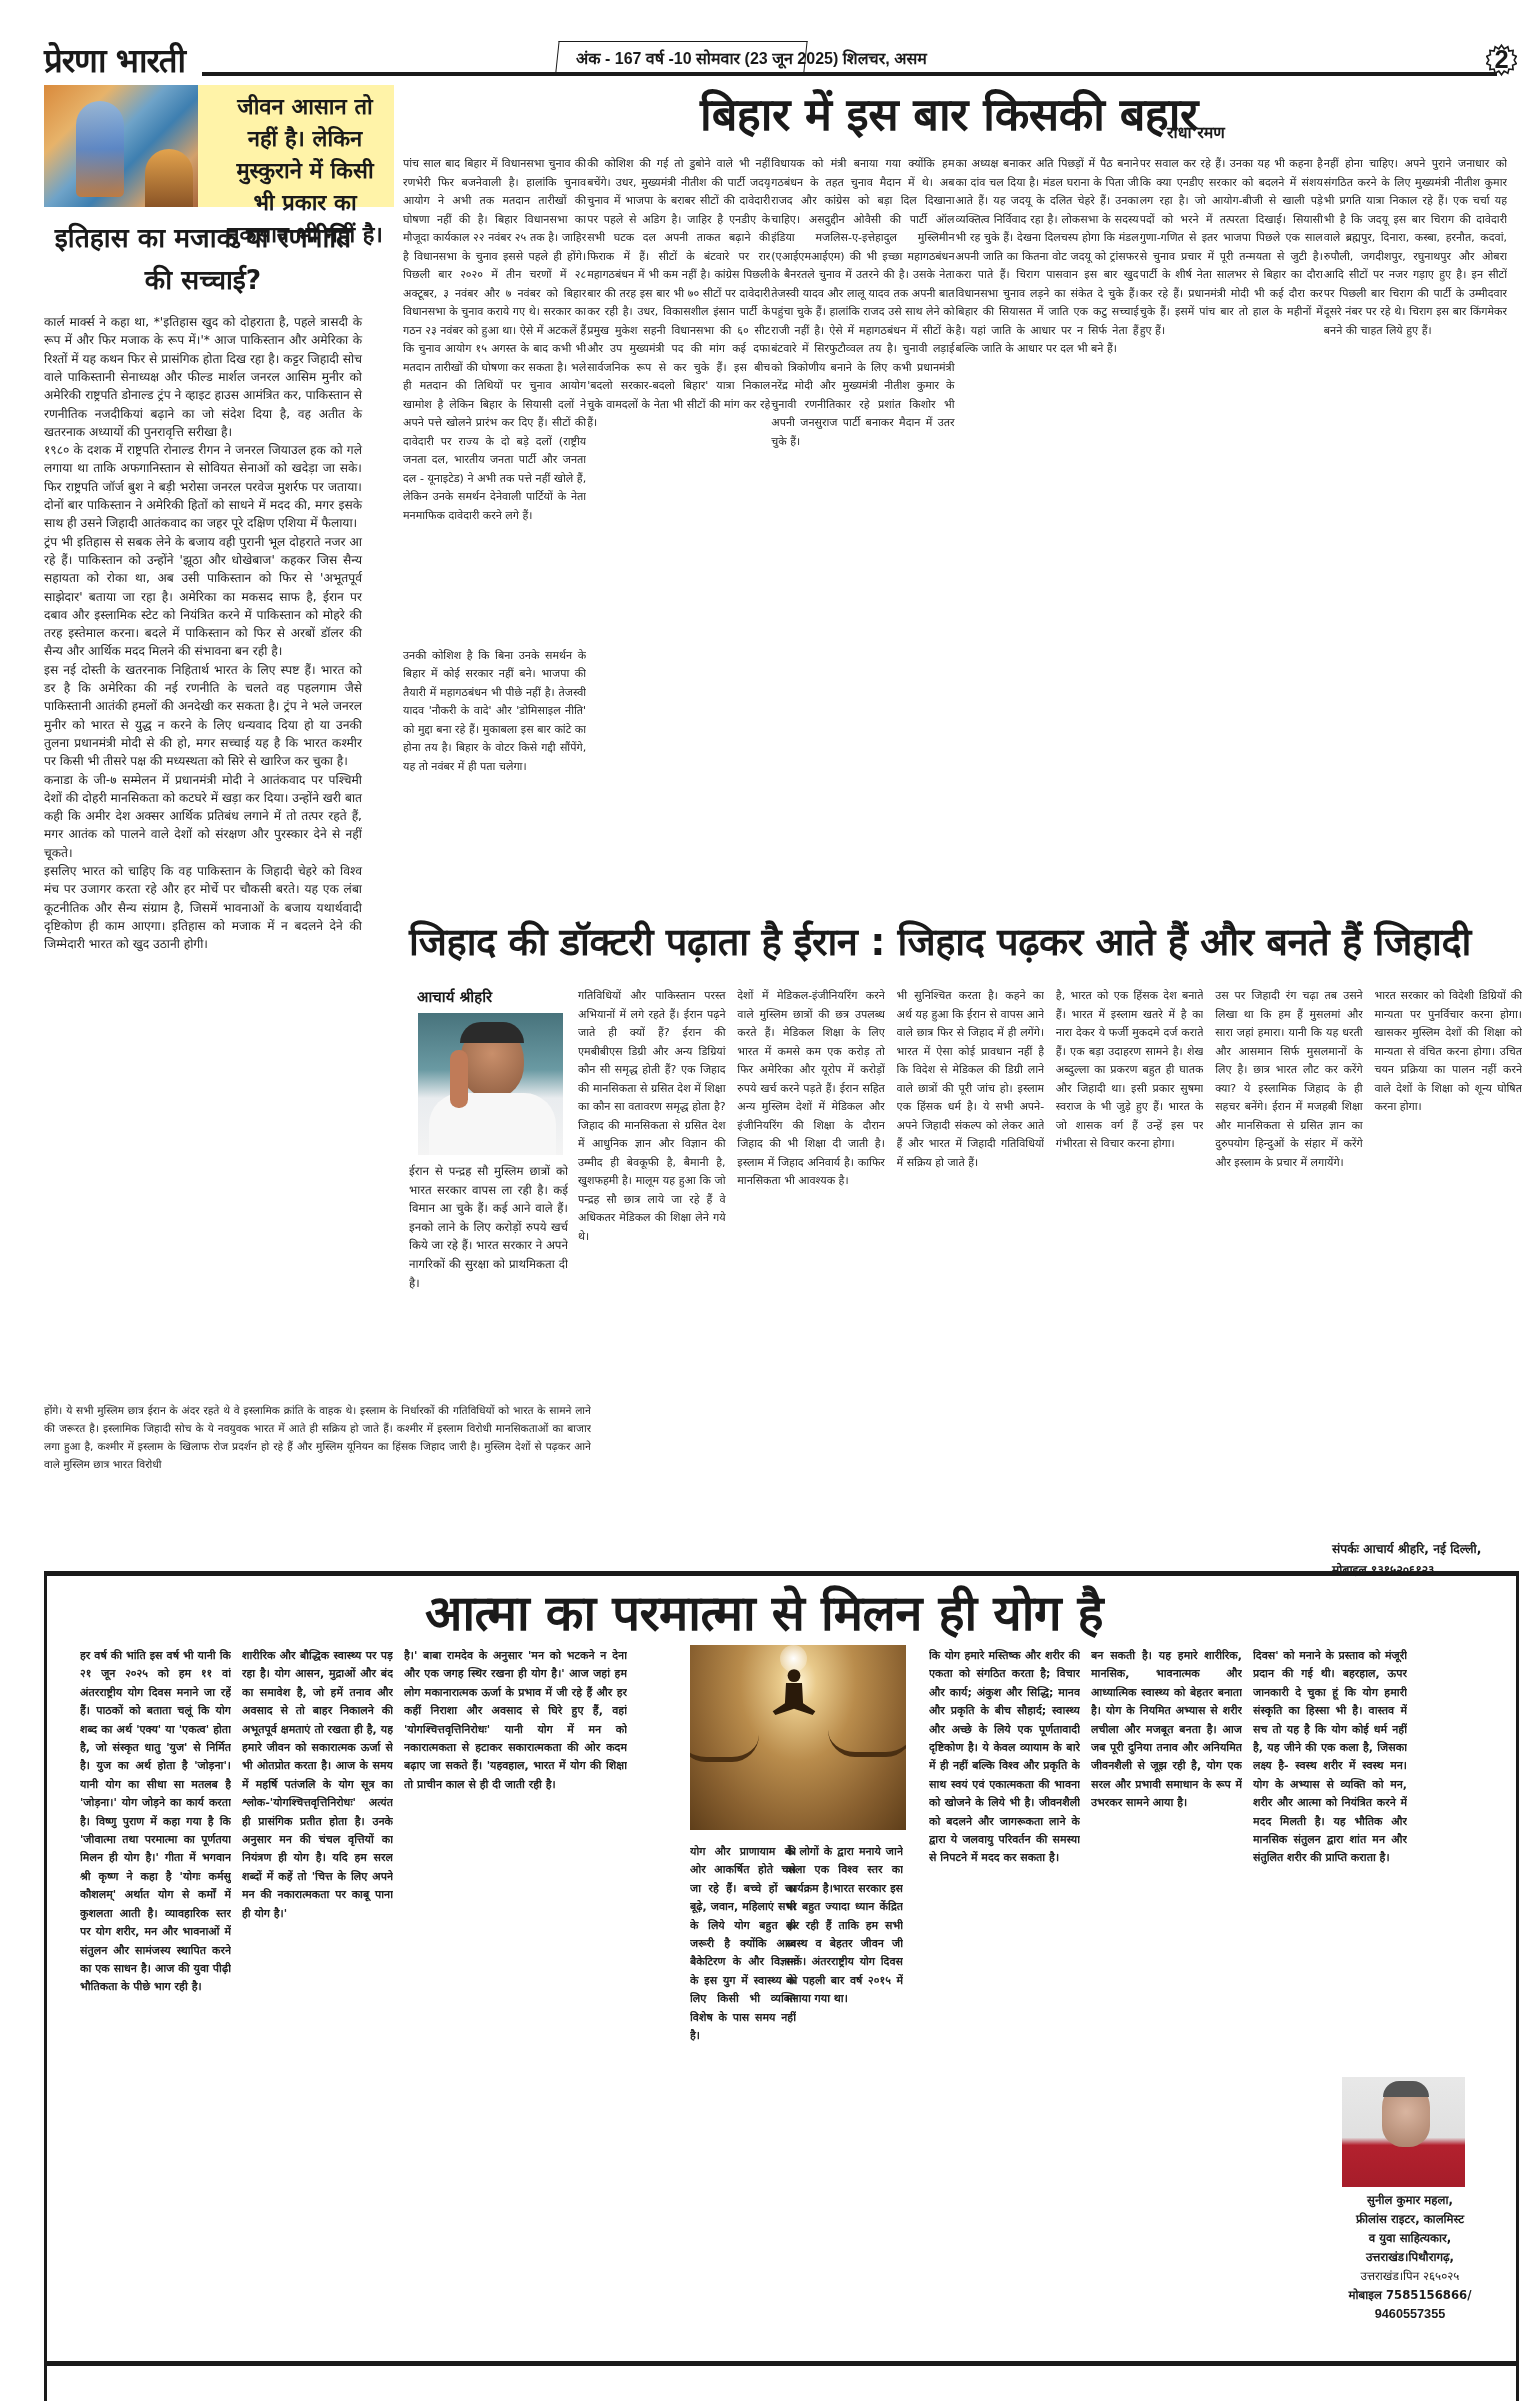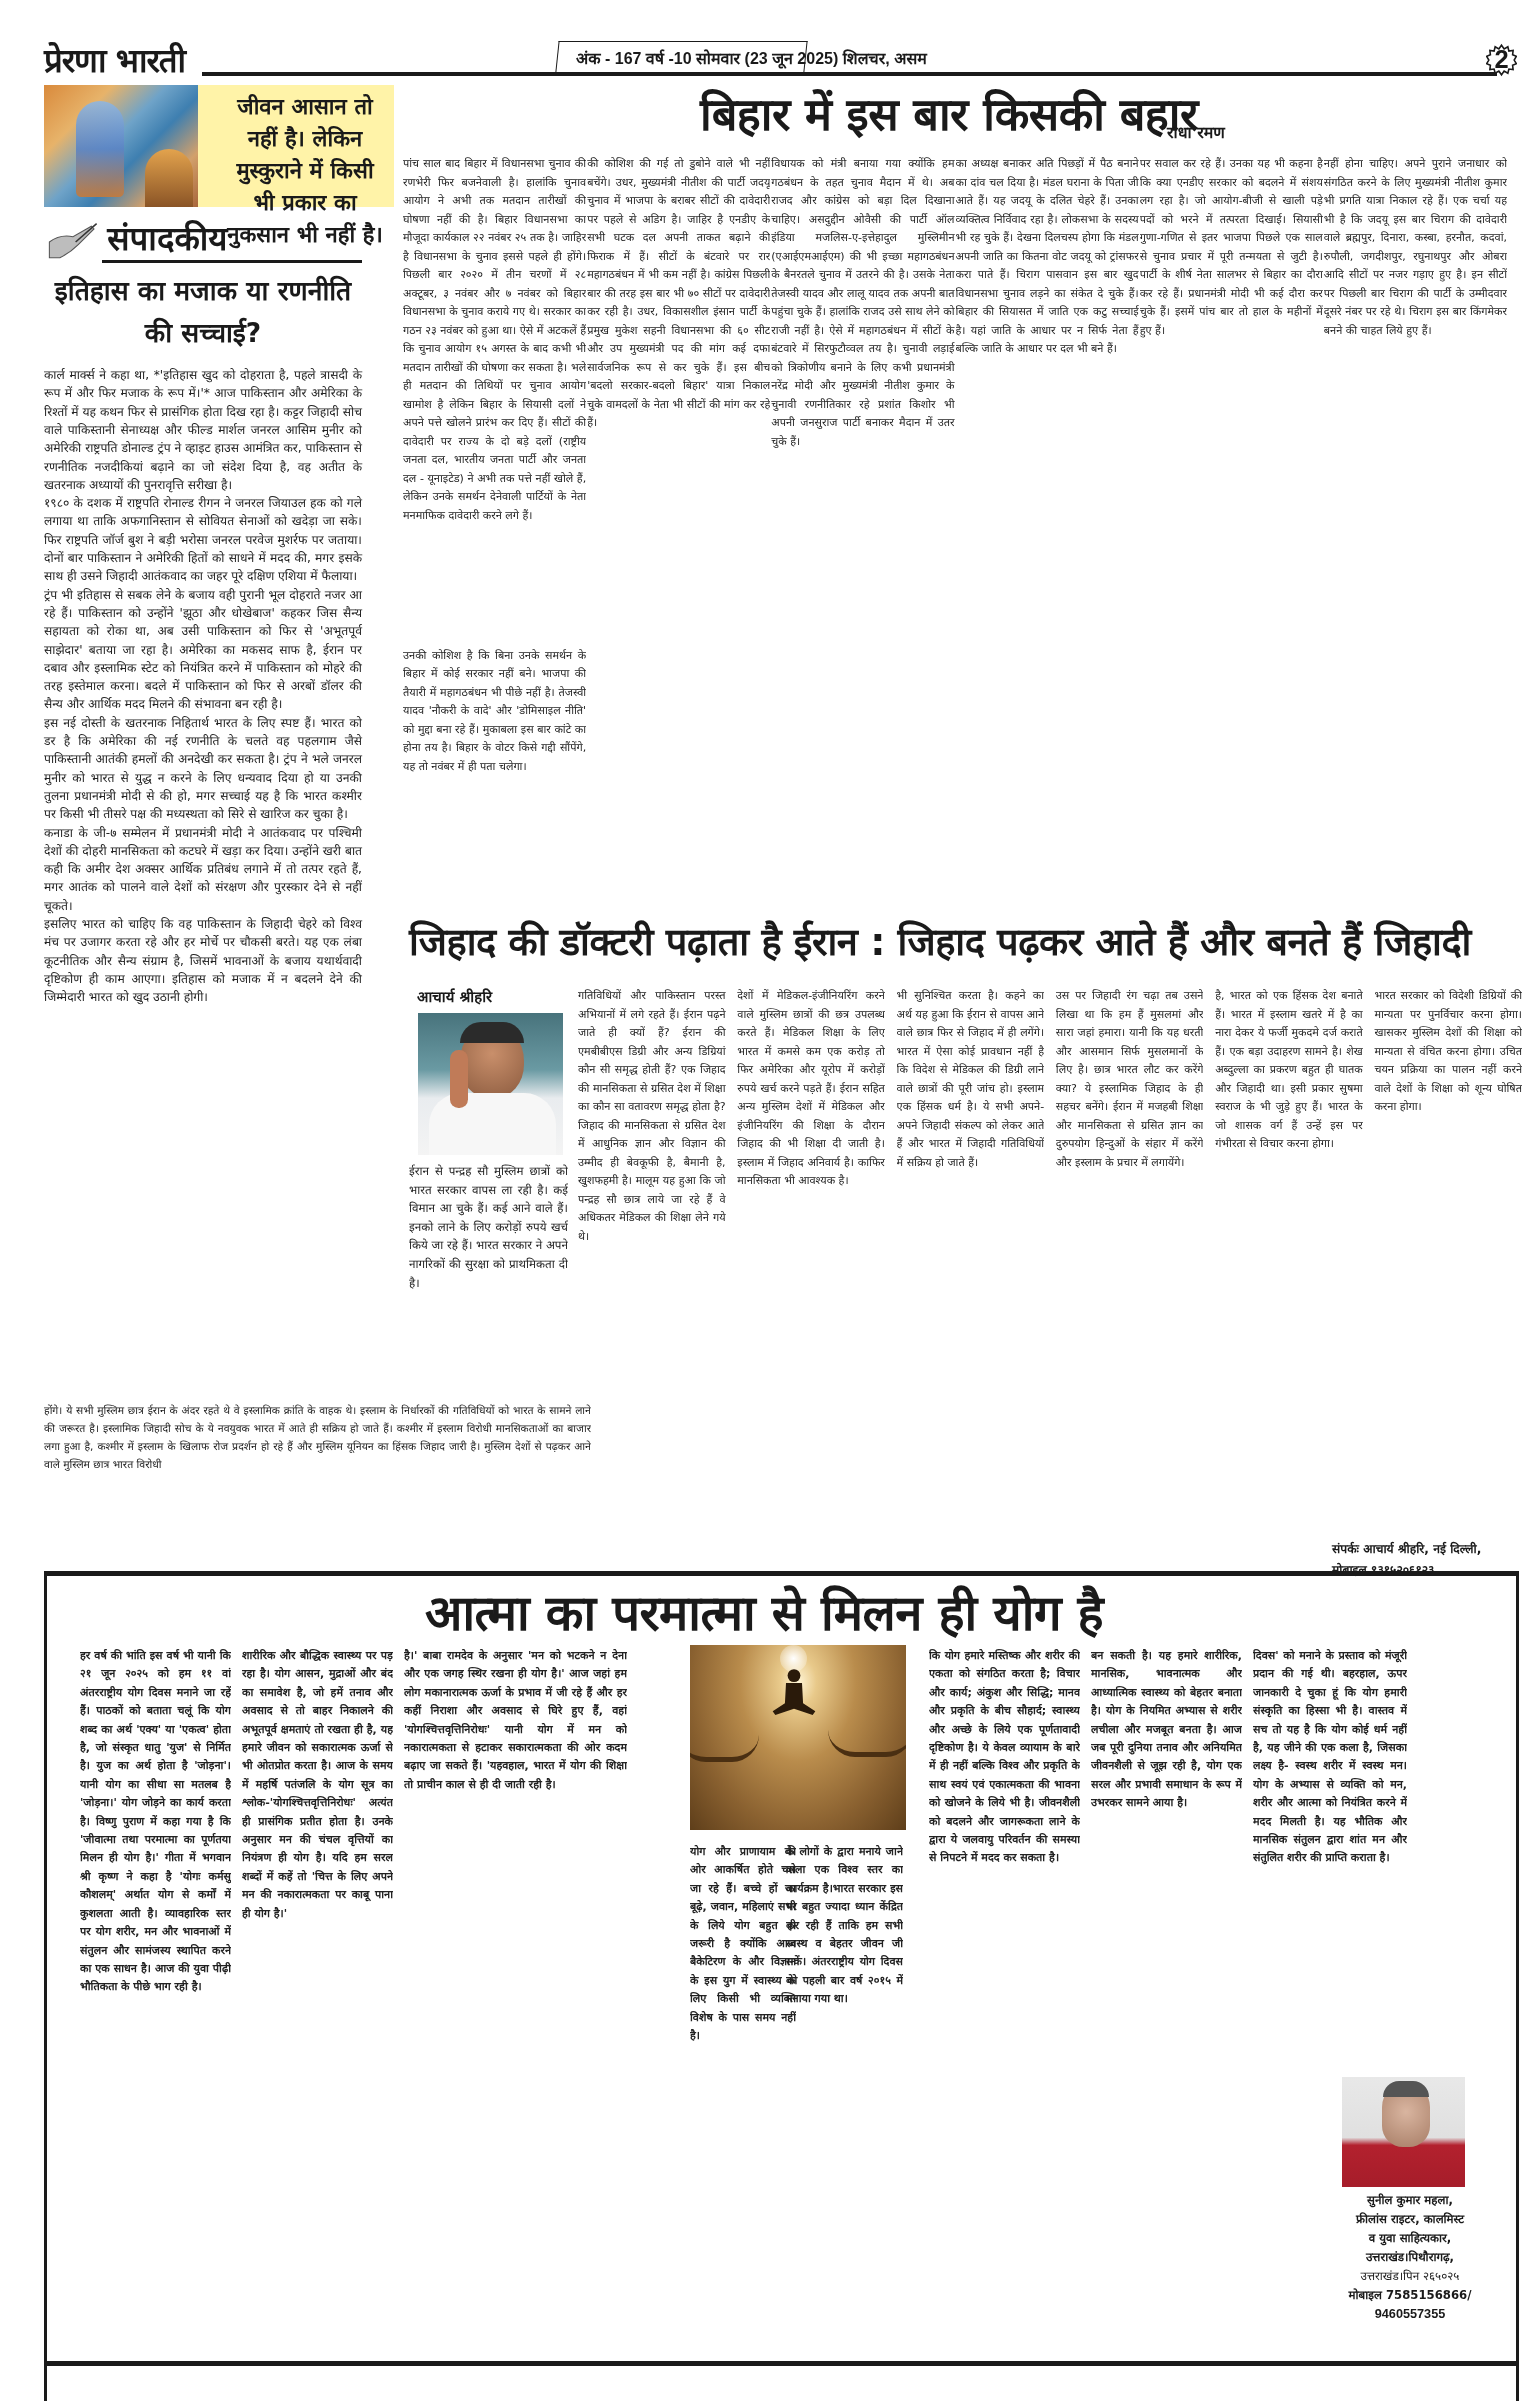--- a/index.html
+++ b/index.html
@@ -89,29 +89,20 @@
 
 <section class="quote-box">
   <div class="quote-img">
     <div class="figure"></div>
     <div class="figure2"></div>
   </div>
   <div class="quote-text">जीवन आसान तो नहीं है। लेकिन मुस्कुराने में किसी भी प्रकार का नुकसान भी नहीं है।</div>
 </section>
 
 <section class="editorial">
-  <div class="ed-head">
-    <div class="ed-hand">
-      <svg width="58" height="42" viewBox="0 0 110 80">
-        <path d="M10,70 L10,40 Q30,25 55,30 L90,10 L95,15 L65,45 Q50,60 30,70 Z" fill="#bdbdbd" stroke="#555" stroke-width="2"></path>
-        <line x1="60" y1="40" x2="100" y2="5" stroke="#333" stroke-width="3"></line>
-      </svg>
-    </div>
-    <div class="ed-title">संपादकीय</div>
-  </div>
   <h2 class="ed-headline">इतिहास का मजाक या रणनीति की सच्चाई?</h2>
   <div class="ed-body">
     <p>कार्ल मार्क्स ने कहा था, *'इतिहास खुद को दोहराता है, पहले त्रासदी के रूप में और फिर मजाक के रूप में।'* आज पाकिस्तान और अमेरिका के रिश्तों में यह कथन फिर से प्रासंगिक होता दिख रहा है। कट्टर जिहादी सोच वाले पाकिस्तानी सेनाध्यक्ष और फील्ड मार्शल जनरल आसिम मुनीर को अमेरिकी राष्ट्रपति डोनाल्ड ट्रंप ने व्हाइट हाउस आमंत्रित कर, पाकिस्तान से रणनीतिक नजदीकियां बढ़ाने का जो संदेश दिया है, वह अतीत के खतरनाक अध्यायों की पुनरावृत्ति सरीखा है।</p>
     <p>१९८० के दशक में राष्ट्रपति रोनाल्ड रीगन ने जनरल जियाउल हक को गले लगाया था ताकि अफगानिस्तान से सोवियत सेनाओं को खदेड़ा जा सके। फिर राष्ट्रपति जॉर्ज बुश ने बड़ी भरोसा जनरल परवेज मुशर्रफ पर जताया। दोनों बार पाकिस्तान ने अमेरिकी हितों को साधने में मदद की, मगर इसके साथ ही उसने जिहादी आतंकवाद का जहर पूरे दक्षिण एशिया में फैलाया।</p>
     <p>ट्रंप भी इतिहास से सबक लेने के बजाय वही पुरानी भूल दोहराते नजर आ रहे हैं। पाकिस्तान को उन्होंने 'झूठा और धोखेबाज' कहकर जिस सैन्य सहायता को रोका था, अब उसी पाकिस्तान को फिर से 'अभूतपूर्व साझेदार' बताया जा रहा है। अमेरिका का मकसद साफ है, ईरान पर दबाव और इस्लामिक स्टेट को नियंत्रित करने में पाकिस्तान को मोहरे की तरह इस्तेमाल करना। बदले में पाकिस्तान को फिर से अरबों डॉलर की सैन्य और आर्थिक मदद मिलने की संभावना बन रही है।</p>
     <p>इस नई दोस्ती के खतरनाक निहितार्थ भारत के लिए स्पष्ट हैं। भारत को डर है कि अमेरिका की नई रणनीति के चलते वह पहलगाम जैसे पाकिस्तानी आतंकी हमलों की अनदेखी कर सकता है। ट्रंप ने भले जनरल मुनीर को भारत से युद्ध न करने के लिए धन्यवाद दिया हो या उनकी तुलना प्रधानमंत्री मोदी से की हो, मगर सच्चाई यह है कि भारत कश्मीर पर किसी भी तीसरे पक्ष की मध्यस्थता को सिरे से खारिज कर चुका है।</p>
     <p>कनाडा के जी-७ सम्मेलन में प्रधानमंत्री मोदी ने आतंकवाद पर पश्चिमी देशों की दोहरी मानसिकता को कटघरे में खड़ा कर दिया। उन्होंने खरी बात कही कि अमीर देश अक्सर आर्थिक प्रतिबंध लगाने में तो तत्पर रहते हैं, मगर आतंक को पालने वाले देशों को संरक्षण और पुरस्कार देने से नहीं चूकते।</p>
     <p>इसलिए भारत को चाहिए कि वह पाकिस्तान के जिहादी चेहरे को विश्व मंच पर उजागर करता रहे और हर मोर्चे पर चौकसी बरते। यह एक लंबा कूटनीतिक और सैन्य संग्राम है, जिसमें भावनाओं के बजाय यथार्थवादी दृष्टिकोण ही काम आएगा। इतिहास को मजाक में न बदलने देने की जिम्मेदारी भारत को खुद उठानी होगी।</p>
   </div>
 </section>
@@ -134,22 +125,22 @@
   <div class="head"></div>
   <div class="hair"></div>
   <div class="body"></div>
   <div class="hand"></div>
 </div>
 <div class="jihad-intro col">ईरान से पन्द्रह सौ मुस्लिम छात्रों को भारत सरकार वापस ला रही है। कई विमान आ चुके हैं। कई आने वाले हैं। इनको लाने के लिए करोड़ों रुपये खर्च किये जा रहे हैं। भारत सरकार ने अपने नागरिकों की सुरक्षा को प्राथमिकता दी है।</div>
 <section class="jihad-cols">
   <div class="col">गतिविधियों और पाकिस्तान परस्त अभियानों में लगे रहते हैं। ईरान पढ़ने जाते ही क्यों हैं? ईरान की एमबीबीएस डिग्री और अन्य डिग्रियां कौन सी समृद्ध होती हैं? एक जिहाद की मानसिकता से ग्रसित देश में शिक्षा का कौन सा वतावरण समृद्ध होता है? जिहाद की मानसिकता से ग्रसित देश में आधुनिक ज्ञान और विज्ञान की उम्मीद ही बेवकूफी है, बैमानी है, खुशफहमी है। मालूम यह हुआ कि जो पन्द्रह सौ छात्र लाये जा रहे हैं वे अधिकतर मेडिकल की शिक्षा लेने गये थे।</div>
   <div class="col">देशों में मेडिकल-इंजीनियरिंग करने वाले मुस्लिम छात्रों की छत्र उपलब्ध करते हैं। मेडिकल शिक्षा के लिए भारत में कमसे कम एक करोड़ तो फिर अमेरिका और यूरोप में करोड़ों रुपये खर्च करने पड़ते हैं। ईरान सहित अन्य मुस्लिम देशों में मेडिकल और इंजीनियरिंग की शिक्षा के दौरान जिहाद की भी शिक्षा दी जाती है। इस्लाम में जिहाद अनिवार्य है। काफिर मानसिकता भी आवश्यक है।</div>
   <div class="col">भी सुनिश्चित करता है। कहने का अर्थ यह हुआ कि ईरान से वापस आने वाले छात्र फिर से जिहाद में ही लगेंगे। भारत में ऐसा कोई प्रावधान नहीं है कि विदेश से मेडिकल की डिग्री लाने वाले छात्रों की पूरी जांच हो। इस्लाम एक हिंसक धर्म है। ये सभी अपने-अपने जिहादी संकल्प को लेकर आते हैं और भारत में जिहादी गतिविधियों में सक्रिय हो जाते हैं।</div>
+  <div class="col">है, भारत को एक हिंसक देश बनाते हैं। भारत में इस्लाम खतरे में है का नारा देकर ये फर्जी मुकदमे दर्ज कराते हैं। एक बड़ा उदाहरण सामने है। शेख अब्दुल्ला का प्रकरण बहुत ही घातक और जिहादी था। इसी प्रकार सुषमा स्वराज के भी जुड़े हुए हैं। भारत के जो शासक वर्ग हैं उन्हें इस पर गंभीरता से विचार करना होगा।</div>
   <div class="col">उस पर जिहादी रंग चढ़ा तब उसने लिखा था कि हम हैं मुसलमां और सारा जहां हमारा। यानी कि यह धरती और आसमान सिर्फ मुसलमानों के लिए है। छात्र भारत लौट कर करेंगे क्या? ये इस्लामिक जिहाद के ही सहचर बनेंगे। ईरान में मजहबी शिक्षा और मानसिकता से ग्रसित ज्ञान का दुरुपयोग हिन्दुओं के संहार में करेंगे और इस्लाम के प्रचार में लगायेंगे।</div>
-  <div class="col">है, भारत को एक हिंसक देश बनाते हैं। भारत में इस्लाम खतरे में है का नारा देकर ये फर्जी मुकदमे दर्ज कराते हैं। एक बड़ा उदाहरण सामने है। शेख अब्दुल्ला का प्रकरण बहुत ही घातक और जिहादी था। इसी प्रकार सुषमा स्वराज के भी जुड़े हुए हैं। भारत के जो शासक वर्ग हैं उन्हें इस पर गंभीरता से विचार करना होगा।</div>
   <div class="col">भारत सरकार को विदेशी डिग्रियों की मान्यता पर पुनर्विचार करना होगा। खासकर मुस्लिम देशों की शिक्षा को मान्यता से वंचित करना होगा। उचित चयन प्रक्रिया का पालन नहीं करने वाले देशों के शिक्षा को शून्य घोषित करना होगा।</div>
 </section>
 <div class="contact-line" style="width:180px;">संपर्कः आचार्य श्रीहरि, नई दिल्ली, मोबाइल ९३१५२०६१२३</div>
 
 <section class="ed-bottom">
   <div class="col">होंगे। ये सभी मुस्लिम छात्र ईरान के अंदर रहते थे वे इस्लामिक क्रांति के वाहक थे। इस्लाम के निर्धारकों की गतिविधियों को भारत के सामने लाने की जरूरत है। इस्लामिक जिहादी सोच के ये नवयुवक भारत में आते ही सक्रिय हो जाते हैं। कश्मीर में इस्लाम विरोधी मानसिकताओं का बाजार लगा हुआ है, कश्मीर में इस्लाम के खिलाफ रोज प्रदर्शन हो रहे हैं और मुस्लिम यूनियन का हिंसक जिहाद जारी है। मुस्लिम देशों से पढ़कर आने वाले मुस्लिम छात्र भारत विरोधी</div>
 </section>
 
 <div class="yoga-box"></div>
 <div class="yoga-box-bottom"></div>

